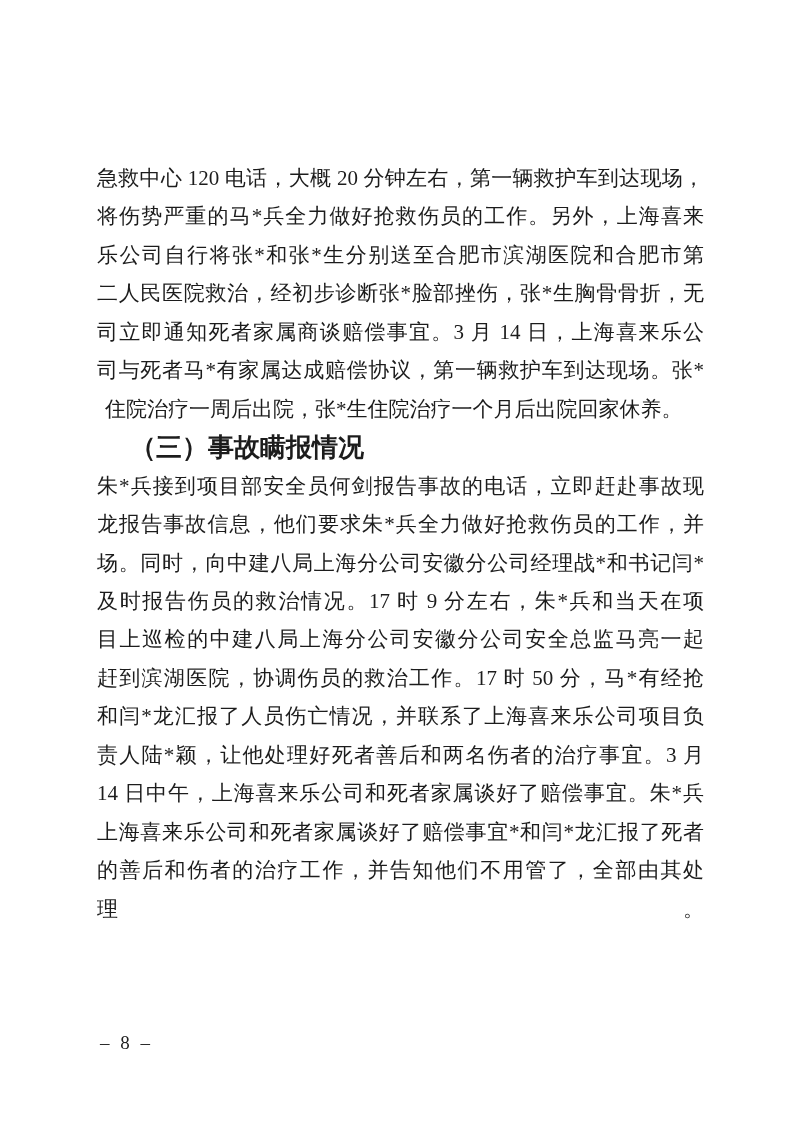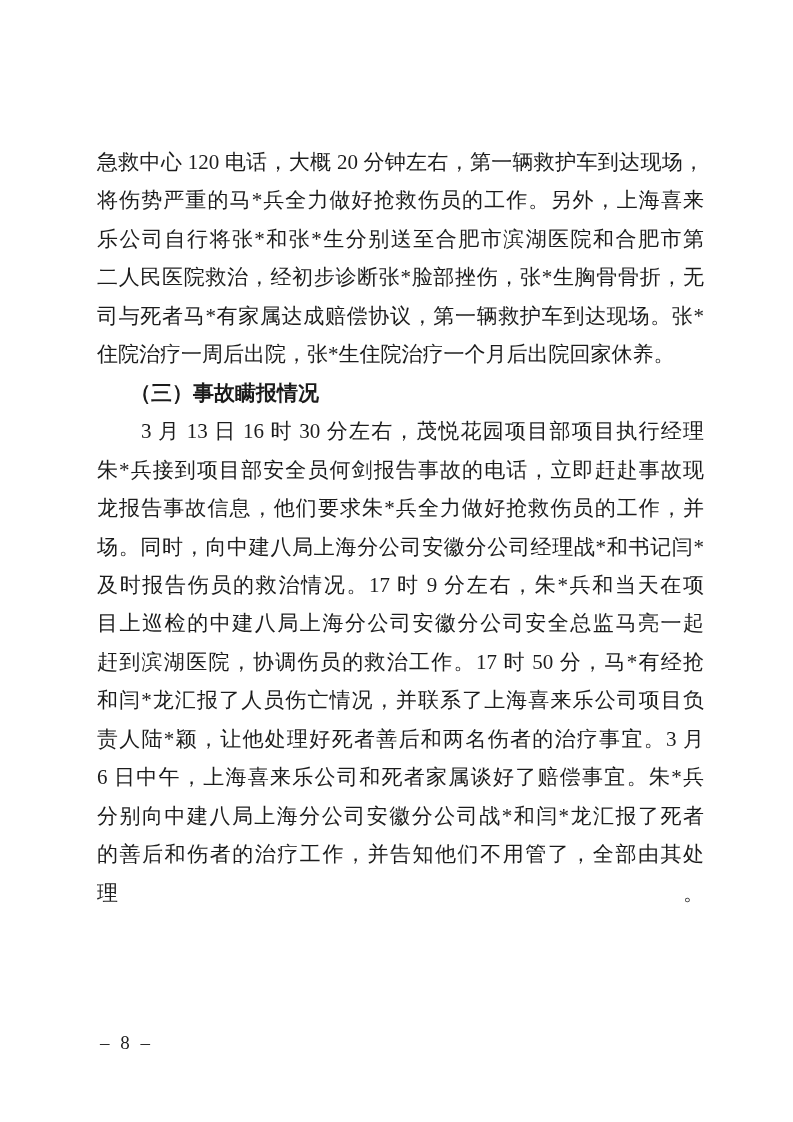--- a/index.html
+++ b/index.html
@@ -12,45 +12,46 @@
     width: 793px;
     height: 1122px;
     background: #ffffff;
     overflow: hidden;
     font-family: "Liberation Serif", "DejaVu Serif", serif;
     color: #1c1c1c;
   }
   .text-block {
     position: absolute;
     left: 97px;
-    top: 143px;
+    top: 159px;
     width: 607px;
   }
   .line {
     height: 38.46px;
     line-height: 38.46px;
     font-size: 21px;
     white-space: normal;
     text-align: justify;
     text-align-last: justify;
     -moz-text-align-last: justify;
   }
   .line.body-end {
     text-align: left;
     text-align-last: left;
+    margin-left: 8px;
     -moz-text-align-last: left;
   }
   .line.heading {
     text-align: left;
     text-align-last: left;
     -moz-text-align-last: left;
     text-indent: 33px;
     font-family: "Liberation Sans", "DejaVu Sans", sans-serif;
     font-weight: 700;
-    font-size: 21px;
+    font-size: 26px;
   }
   .line.body-indent {
     text-indent: 44px;
   }
   .footer-page-number {
     position: absolute;
     left: 100px;
     top: 1032px;
     font-size: 19px;
     letter-spacing: 3px;
@@ -60,30 +61,30 @@
 </style>
 </head>
 <body>
 
 <div class="page">
   <div class="text-block">
       <div class="line body">急救中心 120 电话，大概 20 分钟左右，第一辆救护车到达现场，</div>
       <div class="line body">将伤势严重的马*兵全力做好抢救伤员的工作。另外，上海喜来</div>
       <div class="line body">乐公司自行将张*和张*生分别送至合肥市滨湖医院和合肥市第</div>
       <div class="line body">二人民医院救治，经初步诊断张*脸部挫伤，张*生胸骨骨折，无</div>
+      <div class="line body">司立即通知死者家属商谈赔偿事宜。3 月 14 日，上海喜来乐公</div>
       <div class="line body">司与死者马*有家属达成赔偿协议，第一辆救护车到达现场。张*</div>
       <div class="line body-end">住院治疗一周后出院，张*生住院治疗一个月后出院回家休养。</div>
       <div class="line heading">（三）事故瞒报情况</div>
-      <div class="line body-indent">3 月 13 日 16 时 30 分左右，茂悦花园项目部项目执行经理</div>
       <div class="line body">朱*兵接到项目部安全员何剑报告事故的电话，立即赶赴事故现</div>
       <div class="line body">龙报告事故信息，他们要求朱*兵全力做好抢救伤员的工作，并</div>
       <div class="line body">场。同时，向中建八局上海分公司安徽分公司经理战*和书记闫*</div>
       <div class="line body">及时报告伤员的救治情况。17 时 9 分左右，朱*兵和当天在项</div>
       <div class="line body">目上巡检的中建八局上海分公司安徽分公司安全总监马亮一起</div>
       <div class="line body">赶到滨湖医院，协调伤员的救治工作。17 时 50 分，马*有经抢</div>
       <div class="line body">和闫*龙汇报了人员伤亡情况，并联系了上海喜来乐公司项目负</div>
       <div class="line body">责人陆*颖，让他处理好死者善后和两名伤者的治疗事宜。3 月</div>
-      <div class="line body">6 日中午，上海喜来乐公司和死者家属谈好了赔偿事宜。朱*兵</div>
-      <div class="line body">分别向中建八局上海分公司安徽分公司战*和闫*龙汇报了死者</div>
+      <div class="line body">14 日中午，上海喜来乐公司和死者家属谈好了赔偿事宜。朱*兵</div>
+      <div class="line body">上海喜来乐公司和死者家属谈好了赔偿事宜*和闫*龙汇报了死者</div>
       <div class="line body">的善后和伤者的治疗工作，并告知他们不用管了，全部由其处理。</div>
     </div>
   <div class="footer-page-number">– 8 –</div>
 </div>
 
 </body></html>

